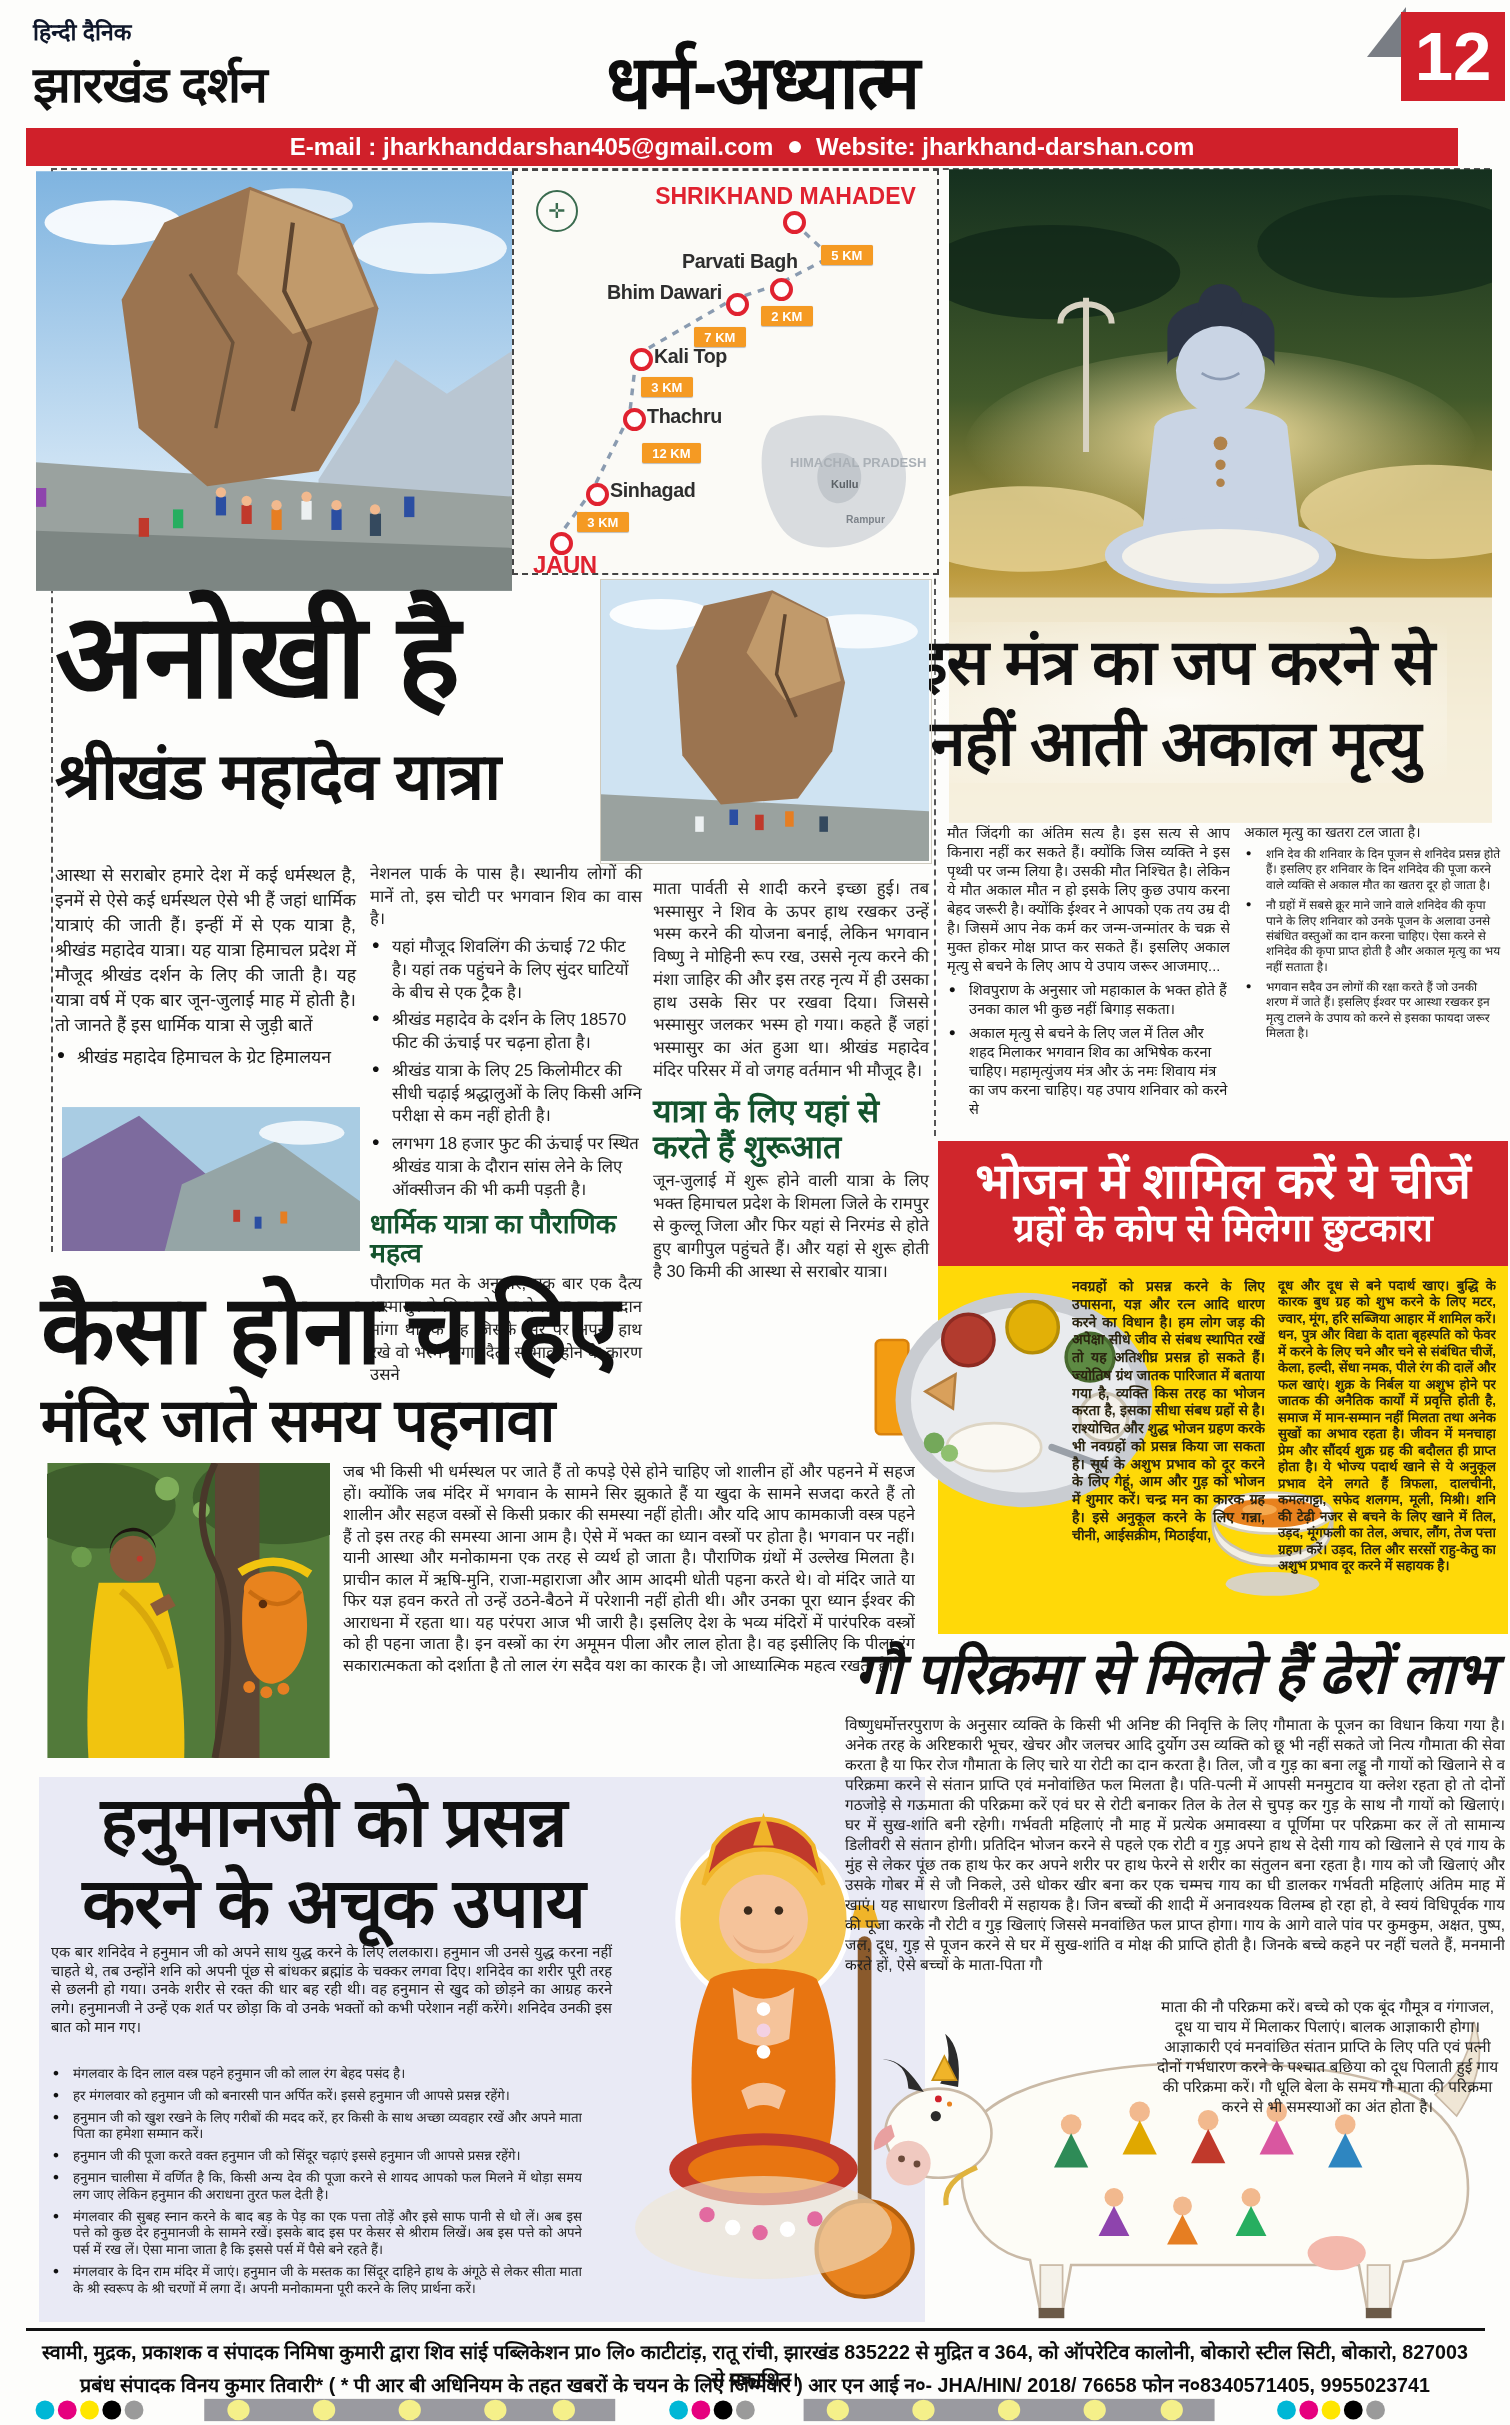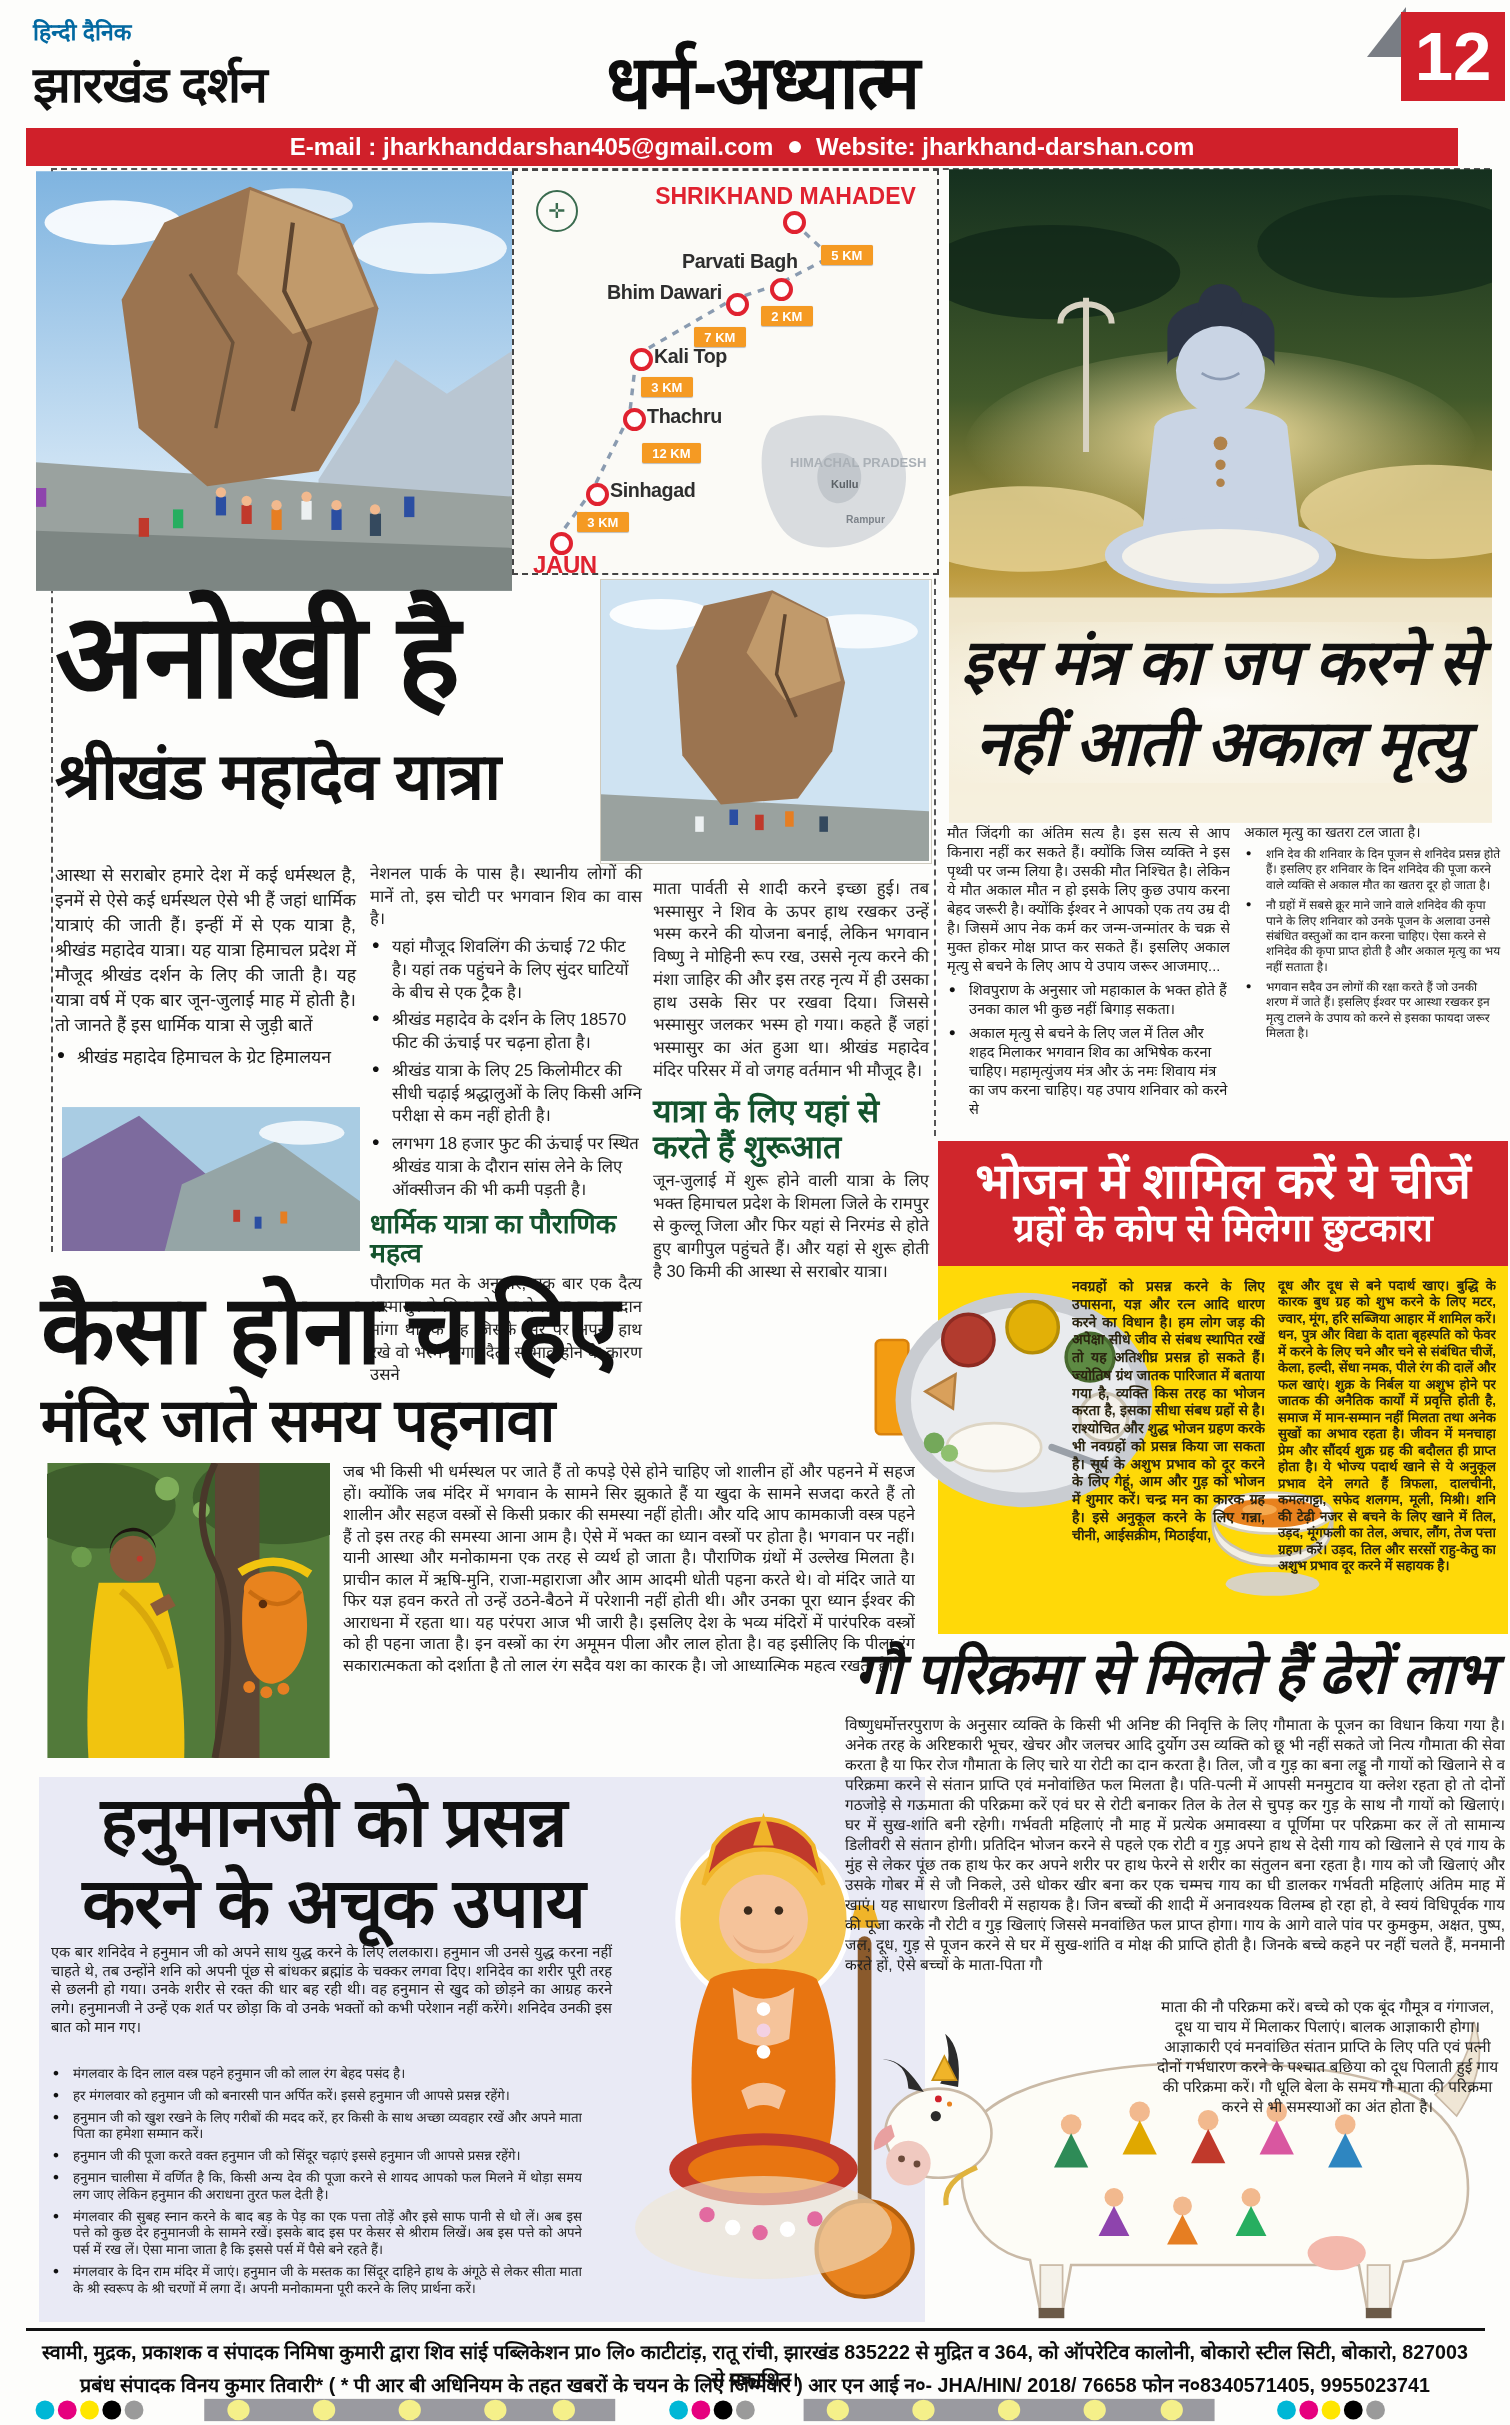--- a/index.html
+++ b/index.html
@@ -19,21 +19,21 @@
   .dashedv{border-left:2.6px dashed #555;}
   .dashedh{border-top:2.6px dashed #555;}
   figure{margin:0;}
 </style>
 </head>
 <body>
 
 <div id="page">
 
   <div class="abs" style="left:33px;top:15.4px;width:360px;">
-    <div style="color:#0369a1;font-weight:900;font-size:23px;">हिन्दी दैनिक</div>
+    <div style="color:#0f172a;font-weight:900;font-size:23px;">हिन्दी दैनिक</div>
     <div style="font-weight:900;font-size:50px;letter-spacing:-0.9px;color:#101010;margin-top:1.7px;">झारखंड दर्शन</div>
     <div style="font-weight:900;font-size:23px;color:#101010;margin-top:8.6px;">बोकारो, बुधवार 11 फरवरी 2026</div>
   </div>
 
   <div class="abs" style="left:480px;top:29px;width:565px;text-align:center;font-weight:900;font-size:74px;color:#0d0d0d;letter-spacing:-1.7px;">धर्म-अध्यात्म</div>
 
   <div class="abs" style="left:1367px;top:6.9px;width:0;height:0;border-left:39px solid transparent;border-bottom:50px solid #797d84;"></div>
   <div class="abs" style="left:1401px;top:12px;width:104px;height:89px;background:#d0202a;color:#fff;font-weight:900;font-size:69px;display:flex;align-items:center;justify-content:center;">
     <span>12</span>
   </div>
@@ -152,21 +152,21 @@
       <path d="M295,238 q22,14 44,0" stroke="#8d9cb4" stroke-width="3" fill="none"></path>
       <path d="M240,300 C250,270 385,270 395,300 L410,430 L225,430 Z" fill="#c9d4e4"></path>
       <ellipse cx="317" cy="450" rx="135" ry="45" fill="#c9d4e4"></ellipse>
       <ellipse cx="317" cy="452" rx="115" ry="32" fill="#f3f1ea"></ellipse>
       <circle cx="317" cy="320" r="8" fill="#b0824a"></circle>
         <circle cx="317" cy="345" r="6" fill="#b0824a"></circle>
         <circle cx="317" cy="366" r="5" fill="#b0824a"></circle>
       <rect x="0" y="500" width="634" height="263" fill="#f6f0de" opacity=".85"></rect>
     </svg>
   </figure>
-  <div class="abs hl" style="left:949px;top:622px;width:543px;text-align:center;font-size:63px;line-height:1.28;background:radial-gradient(ellipse at center,rgba(255,255,255,.75),rgba(255,255,255,0));font-style:italic;">
+  <div class="abs hl" style="left:904px;top:622px;width:543px;text-align:center;font-size:63px;line-height:1.28;background:radial-gradient(ellipse at center,rgba(255,255,255,.75),rgba(255,255,255,0));">
     <div>इस मंत्र का जप करने से</div>
     <div>नहीं आती अकाल मृत्यु</div>
   </div>
 
   <div class="abs hl" style="left:55px;top:593px;font-size:118px;">अनोखी है</div>
   <div class="abs hl" style="left:55px;top:742px;font-size:65px;">श्रीखंड महादेव यात्रा</div>
 
   <figure class="abs" style="left:600px;top:579px;width:330px;height:283px;border:0.9px solid #cfcabd;">
     <svg width="328" height="281" viewBox="0 0 383 328">
       <rect width="383" height="328" fill="#cfe3f2"></rect>

